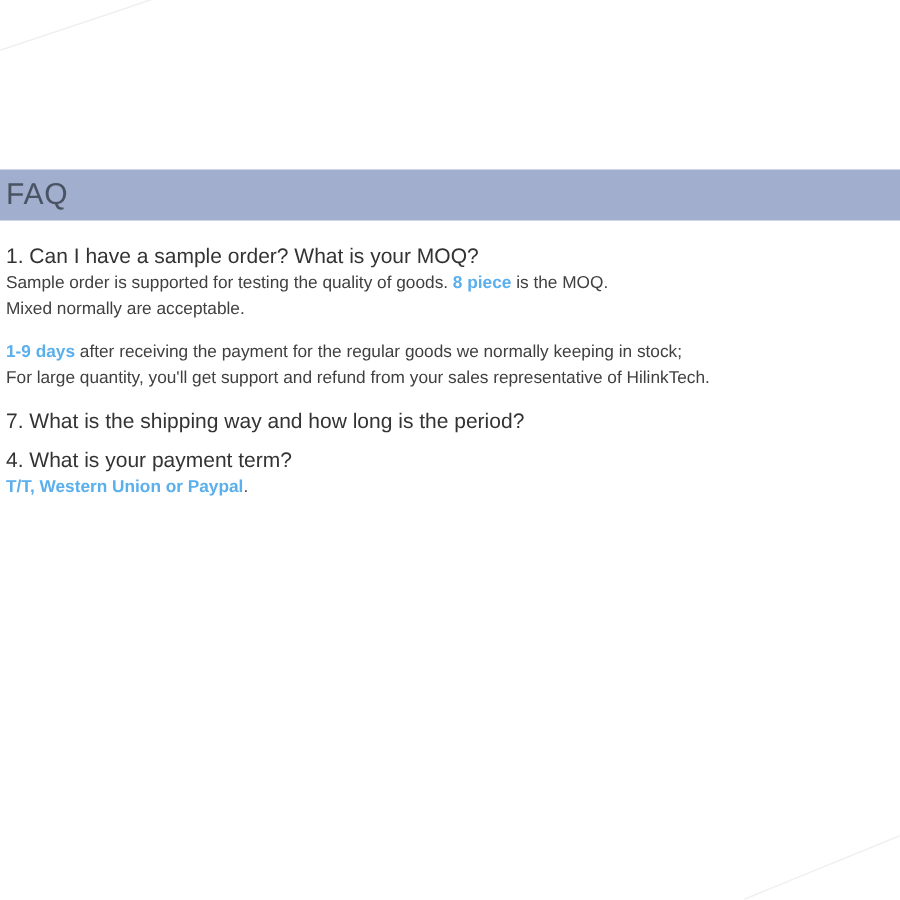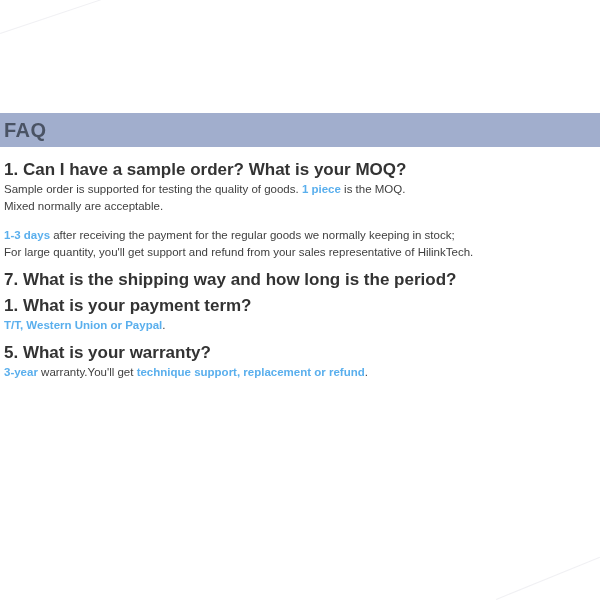--- a/index.html
+++ b/index.html
@@ -23,30 +23,30 @@
   
   .faq-bar {
     position:absolute; top:113px; left:0; width:600px; height:34px;
     background:var(--bar-color, #a1aecd);
   }
   .faq-title {
     display:block;
     font-size:20px; line-height:34px; padding-left:4px;
     color:var(--bar-text-color, #4a5364);
     letter-spacing:0.5px;
-    font-weight:700;
+    font-weight:400;
   }
 
   
   .faq-list {
     position:absolute; top:163px; left:4px; right:56px;
   }
   .faq-item { margin-bottom:12px; }
   .faq-question {
-    font-size:17px; font-weight:bold; line-height:14px;
+    font-size:14px; font-weight:normal; line-height:14px;
     color:var(--question-color, #333333);
     margin-bottom:4px;
   }
   .faq-answer-line {
     font-size:11.5px; line-height:17px;
     color:var(--answer-color, #404040);
   }
   .accent {
     color:var(--accent-color, #5aafed);
     font-weight:600;
@@ -59,35 +59,31 @@
 
   <div class="edge-line tl"></div>
 
   <div class="faq-bar">
     <span class="faq-title">FAQ</span>
   </div>
 
   <div class="faq-list" id="faq-list">
       <div class="faq-item">
         <div class="faq-question">1. Can I have a sample order? What is your MOQ?</div>
-        <div class="faq-answer-line"><span>Sample order is supported for testing the quality of goods. </span><span class="accent">1 piece</span><span> is the MOQ.</span></div>
+        <div class="faq-answer-line"><span>Sample order is supported for testing the quality of goods. </span><span class="accent">8 piece</span><span> is the MOQ.</span></div>
         <div class="faq-answer-line"><span>Mixed normally are acceptable.</span></div>
       </div>
       <div class="faq-item">
-        <div class="faq-answer-line"><span class="accent">1-3 days</span><span> after receiving the payment for the regular goods we normally keeping in stock;</span></div>
+        <div class="faq-answer-line"><span class="accent">1-9 days</span><span> after receiving the payment for the regular goods we normally keeping in stock;</span></div>
         <div class="faq-answer-line"><span>For large quantity, you'll get support and refund from your sales representative of HilinkTech.</span></div>
       </div>
       <div class="faq-item">
         <div class="faq-question">7. What is the shipping way and how long is the period?</div>
       </div>
       <div class="faq-item">
-        <div class="faq-question">1. What is your payment term?</div>
+        <div class="faq-question">4. What is your payment term?</div>
         <div class="faq-answer-line"><span class="accent">T/T, Western Union or Paypal</span><span>.</span></div>
-      </div>
-      <div class="faq-item">
-        <div class="faq-question">5. What is your warranty?</div>
-        <div class="faq-answer-line"><span class="accent">3-year</span><span> warranty.You'll get </span><span class="accent">technique support, replacement or refund</span><span>.</span></div>
       </div>
     </div>
 
   <div class="edge-line br"></div>
 
 </div>
 
 </body></html>

